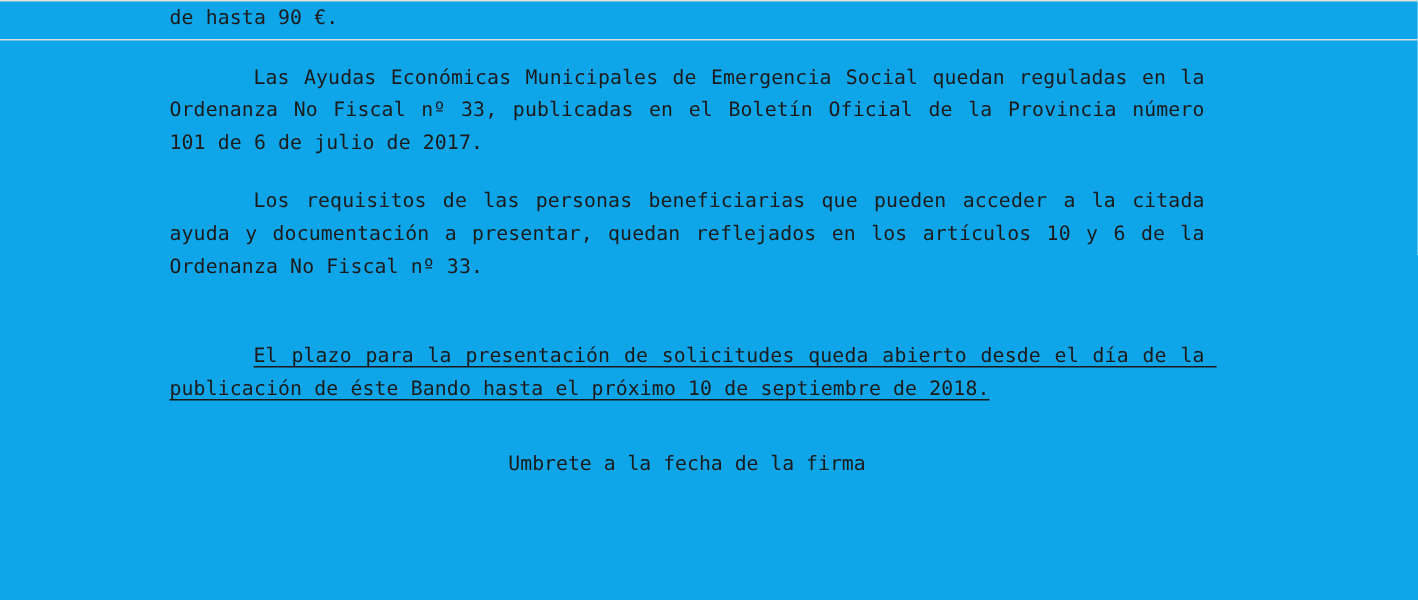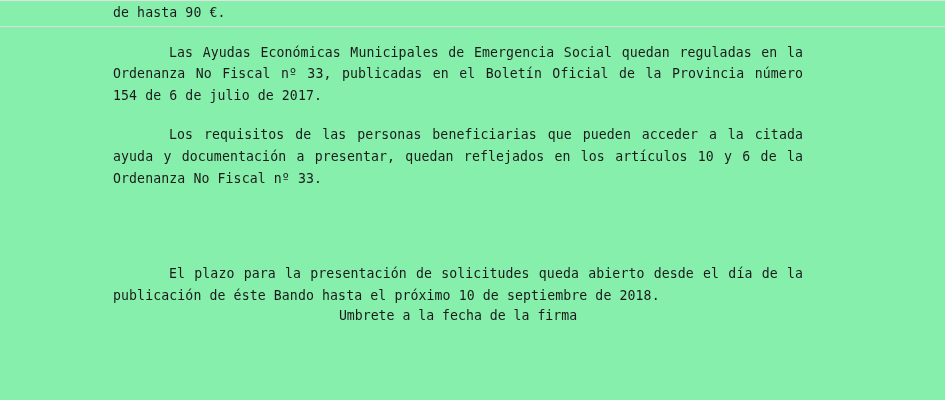--- a/index.html
+++ b/index.html
@@ -10,21 +10,21 @@
   body {
     width: 945px;
     height: 400px;
     overflow: hidden;
     font-family: "DejaVu Sans Mono", monospace;
   }
   .page {
     position: relative;
     width: 945px;
     height: 400px;
-    background: #86efac;
+    background: #0ea5e9;
     box-sizing: border-box;
   }
   
   .scan-top-line {
     position: absolute;
     left: 0;
     right: 0;
     height: 1px;
     background: #d8d8d2;
   }
@@ -54,26 +54,27 @@
   }
   .gap-md { height: 18px; }
   .gap-lg { height: 20px; }
 
   .para.tight-first {
     margin-top: 0;
   }
 
   
   p.para.underlined {
+    text-decoration: underline;
     text-underline-offset: 3px;
     text-decoration-thickness: 1.2px;
-    margin-top: 36px;
   }
 
   .signature-line {
+    margin-top: 30px;
     font-family: "DejaVu Sans Mono", monospace;
     font-size: 13.2px;
     line-height: 20px;
     color: #1b1b1b;
     text-align: center;
     white-space: pre;
   }
   
   .clip-bottom {
     position: absolute;
@@ -90,21 +91,21 @@
 
   <div class="scan-top-line l1"></div>
   <div class="scan-top-line l2"></div>
 
   <div class="doc-body">
 
     <p class="para tight-first" style="padding-top:2px;">de hasta 90 €.</p>
 
     <div class="gap-md"></div>
 
-    <p class="para indent">Las Ayudas Económicas Municipales de Emergencia Social quedan reguladas en la Ordenanza No Fiscal nº 33, publicadas en el Boletín Oficial de la Provincia número 154 de 6 de julio de 2017.</p>
+    <p class="para indent">Las Ayudas Económicas Municipales de Emergencia Social quedan reguladas en la Ordenanza No Fiscal nº 33, publicadas en el Boletín Oficial de la Provincia número 101 de 6 de julio de 2017.</p>
 
     <div class="gap-md"></div>
 
     <p class="para indent">Los requisitos de las personas beneficiarias que pueden acceder a la citada ayuda y documentación a presentar, quedan reflejados en los artículos 10 y 6 de la Ordenanza No Fiscal nº 33.</p>
 
     <div class="gap-md"></div>
 
 
     <div class="gap-lg"></div>
 

